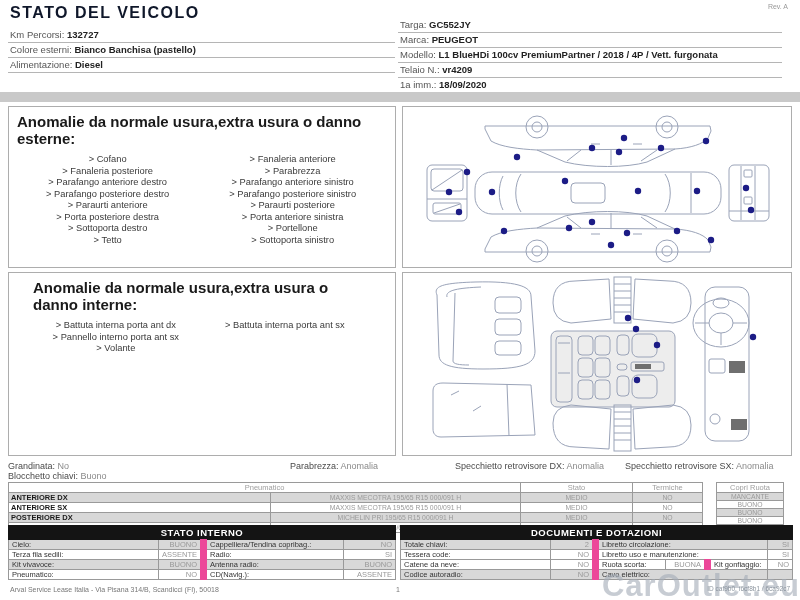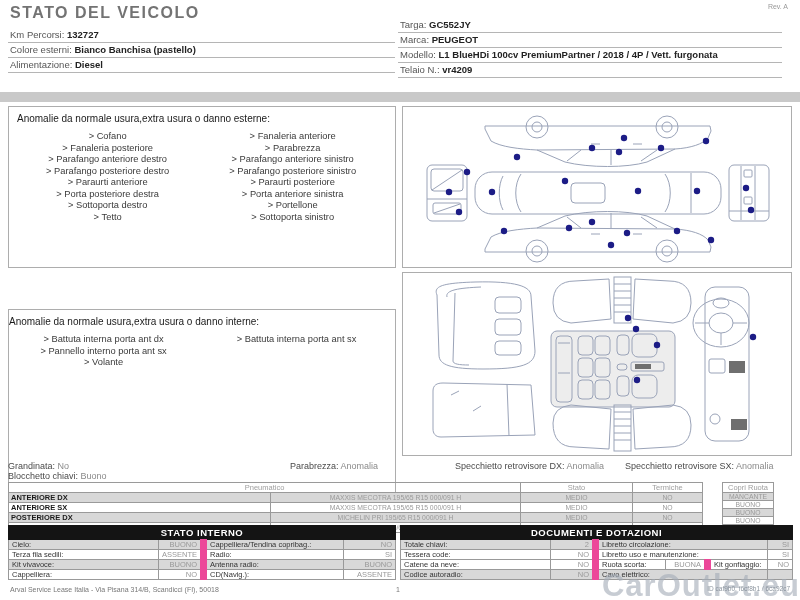--- a/index.html
+++ b/index.html
@@ -2,55 +2,55 @@
 <html><head>
 <meta charset="utf-8">
 <style>
   html,body{margin:0;padding:0;}
   body{
     width:800px;height:600px;position:relative;background:#ffffff;
     font-family:"Liberation Sans", sans-serif;color:#333;overflow:hidden;
   }
   
   .rev{position:absolute;top:3px;right:12px;font-size:7px;color:#999;}
-  .title{position:absolute;left:10px;top:4px;font-size:16px;font-weight:bold;color:#737373;letter-spacing:1.5px;}
+  .title{position:absolute;left:10px;top:4px;font-size:16px;font-weight:bold;color:#0f172a;letter-spacing:1.5px;}
   .hdr-left{position:absolute;left:8px;top:28px;width:387px;}
   .hdr-right{position:absolute;left:398px;top:18px;width:384px;}
   .field-row{border-bottom:1px solid #b5b5b5;padding:1px 0 2px 2px;font-size:9.5px;line-height:11px;min-height:11px;}
   .field-row .lbl{color:#555;}
   .field-row .val{color:#222;font-weight:bold;}
   
   .divider{position:absolute;left:0;top:92px;width:800px;height:10px;background:#c9c9c9;}
   
   .box{position:absolute;border:1px solid #adadad;background:#fff;box-sizing:border-box;}
   #ext-anom{left:8px;top:106px;width:388px;height:162px;padding:6px 8px;}
   #ext-diag{left:402px;top:106px;width:390px;height:162px;}
-  #int-anom{left:8px;top:272px;width:388px;height:184px;padding:6px 0;margin-top:37px;}
+  #int-anom{left:8px;top:272px;width:388px;height:184px;padding:6px 24px;}
   #int-diag{left:402px;top:272px;width:390px;height:184px;}
-  .anom-title{font-size:10px;font-weight:normal;color:#1a1a1a;margin-bottom:7px;}
+  .anom-title{font-size:15px;font-weight:bold;color:#1a1a1a;margin-bottom:7px;}
   .anom-cols{display:flex;}
   .anom-cols ul{list-style:none;margin:0;padding:0;}
   .anom-cols ul.c1{width:49%;}
   .anom-cols ul.c2{width:51%;}
   .anom-cols li{font-size:9.3px;color:#3a3a3a;line-height:11.5px;white-space:nowrap;text-align:center;}
   .anom-cols li::before{content:">\00a0 ";color:#3a3a3a;}
   .diag-svg{display:block;width:100%;height:100%;}
   
   #cond{position:absolute;left:0;top:461px;width:800px;height:20px;font-size:9px;}
   .cond-item{position:absolute;white-space:nowrap;}
   .cond-item .lbl{color:#4a4a4a;}
   .cond-item .val{color:#8a8a8a;}
   
   table{border-collapse:collapse;table-layout:fixed;}
   #tires{position:absolute;left:8px;top:482px;width:694px;}
   #tires th,#tires td{border:1px solid #9a9a9a;height:7px;padding:0 2px;overflow:hidden;white-space:nowrap;}
   #tires th{font-size:7.5px;font-weight:normal;color:#a0a0a0;}
   #tires td.pos{font-size:7.5px;font-weight:bold;color:#1a1a1a;text-align:left;}
   #tires td.c{font-size:6.8px;color:#9a9a9a;text-align:center;}
-  #copri{position:absolute;left:716px;top:482px;width:52px;margin-left:6px;}
+  #copri{position:absolute;left:716px;top:482px;width:68px;}
   #copri th,#copri td{border:1px solid #9a9a9a;height:7px;padding:0 2px;white-space:nowrap;}
   #copri th{font-size:7.5px;font-weight:normal;color:#a0a0a0;}
   #copri td{font-size:6.8px;color:#9a9a9a;text-align:center;}
   tr.g td{background:#d8d8d8;}
   
   .btable{position:absolute;top:525px;}
   #stato-interno{left:8px;width:387px;}
   #documenti{left:400px;width:392px;}
   .btable th.bar{background:#141414;color:#fff;font-size:9.5px;font-weight:bold;letter-spacing:.5px;height:11px;border:1px solid #141414;}
   .btable td{border:1px solid #999;height:8px;padding:0 3px;font-size:7.5px;overflow:hidden;white-space:nowrap;}
@@ -97,20 +97,24 @@
     <span class="lbl">Marca:</span>
     <span class="val">PEUGEOT</span>
   </div>
   <div class="field-row" style="white-space:normal;">
     <span class="lbl">Modello:</span>
     <span class="val">L1 BlueHDi 100cv PremiumPartner / 2018 / 4P / Vett. furgonata</span>
   </div>
   <div class="field-row">
     <span class="lbl">Telaio N.:</span>
     <span class="val">vr4209</span>
+  </div>
+  <div class="field-row">
+    <span class="lbl">1a imm.:</span>
+    <span class="val">18/09/2020</span>
   </div>
 </div>
 
 <div class="divider"></div>
 
 <div class="box" id="ext-anom">
   <div class="anom-title">Anomalie da normale usura,extra usura o danno esterne:</div>
   <div class="anom-cols">
     <ul class="c1">
       <li>Cofano</li>
@@ -383,21 +387,21 @@
     <td class="l sep">Radio:</td>
     <td class="v">SI</td>
   </tr>
   <tr class="g">
     <td class="l">Kit vivavoce:</td>
     <td class="v">BUONO</td>
     <td class="l sep">Antenna radio:</td>
     <td class="v">BUONO</td>
   </tr>
   <tr>
-    <td class="l">Cappelliera:</td>
+    <td class="l">Pneumatico:</td>
     <td class="v">NO</td>
     <td class="l sep">CD(Navig.):</td>
     <td class="v">ASSENTE</td>
   </tr>
 </tbody>
   </table>
 
 <table class="btable" id="documenti">
   <colgroup>
       <col style="width:150px">

